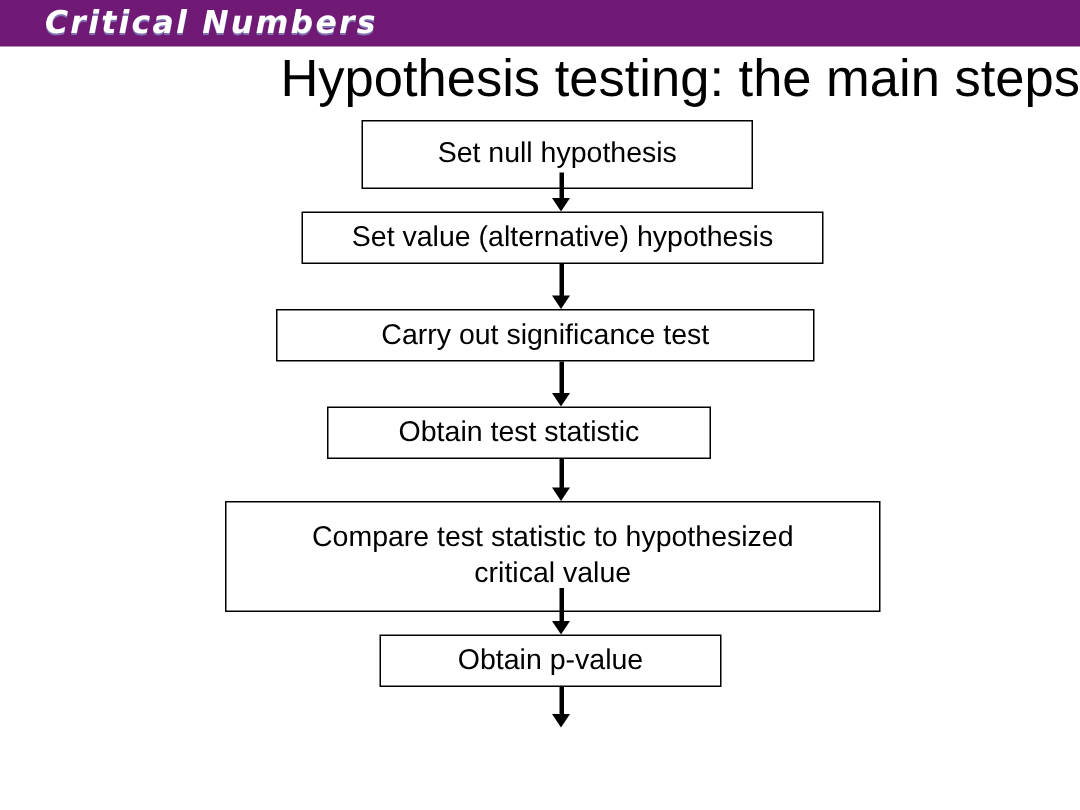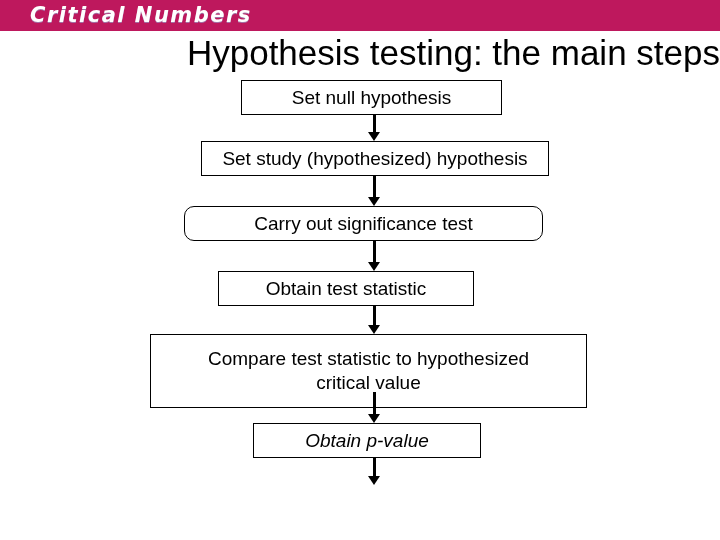--- a/index.html
+++ b/index.html
@@ -15,21 +15,21 @@
     position: relative;
   }
 
   
   #banner {
     position: absolute;
     left: 0;
     top: 0;
     width: 720px;
     height: 31px;
-    background: #be185d;
+    background: #701a75;
   }
   #banner-logo {
     position: absolute;
     left: 30px;
     top: 2px;
     font-family: "DejaVu Sans", sans-serif;
     font-size: 21px;
     font-weight: bold;
     font-style: italic;
     letter-spacing: 1.5px;
@@ -108,39 +108,39 @@
 <body>
 
 <div id="banner">
   <div id="banner-logo">Critical Numbers</div>
 </div>
 
 <div id="slide-title">Hypothesis testing: the main steps</div>
 
 <div id="flowchart">
 
-  <div class="flow-box" style="left:241px; top:80px; width:261px; height:35px;">
+  <div class="flow-box" style="left:241px; top:80px; width:261px; height:46px;">
     <span class="box-label">Set null hypothesis</span>
   </div>
 
   <div class="connector" style="left:368px; top:115px; height:26px;">
     <div class="stem" style="height:18px;"></div>
     <div class="head" style="top:17px;"></div>
   </div>
 
   <div class="flow-box" style="left:201px; top:141px; width:348px; height:35px;">
-    <span class="box-label">Set study (hypothesized) hypothesis</span>
+    <span class="box-label">Set value (alternative) hypothesis</span>
   </div>
 
   <div class="connector" style="left:368px; top:176px; height:30px;">
     <div class="stem" style="height:22px;"></div>
     <div class="head" style="top:21px;"></div>
   </div>
 
-  <div class="flow-box" style="left:184px; top:206px; width:359px; height:35px;border-radius:10px;">
+  <div class="flow-box" style="left:184px; top:206px; width:359px; height:35px;">
     <span class="box-label">Carry out significance test</span>
   </div>
 
   <div class="connector" style="left:368px; top:241px; height:30px;">
     <div class="stem" style="height:22px;"></div>
     <div class="head" style="top:21px;"></div>
   </div>
 
   <div class="flow-box" style="left:218px; top:271px; width:256px; height:35px;">
     <span class="box-label">Obtain test statistic</span>
@@ -154,21 +154,21 @@
   <div class="flow-box" style="left:150px; top:334px; width:437px; height:74px;">
     <span class="box-label">Compare test statistic to hypothesized
 critical value</span>
   </div>
 
   <div class="connector" style="left:368px; top:392px; height:31px;">
     <div class="stem" style="height:23px;"></div>
     <div class="head" style="top:22px;"></div>
   </div>
 
-  <div class="flow-box" style="left:253px; top:423px; width:228px; height:35px;font-style:italic;">
+  <div class="flow-box" style="left:253px; top:423px; width:228px; height:35px;">
     <span class="box-label">Obtain p-value</span>
   </div>
 
   <div class="connector" style="left:368px; top:458px; height:27px;">
     <div class="stem" style="height:19px;"></div>
     <div class="head" style="top:18px;"></div>
   </div>
 
 
 </div>

